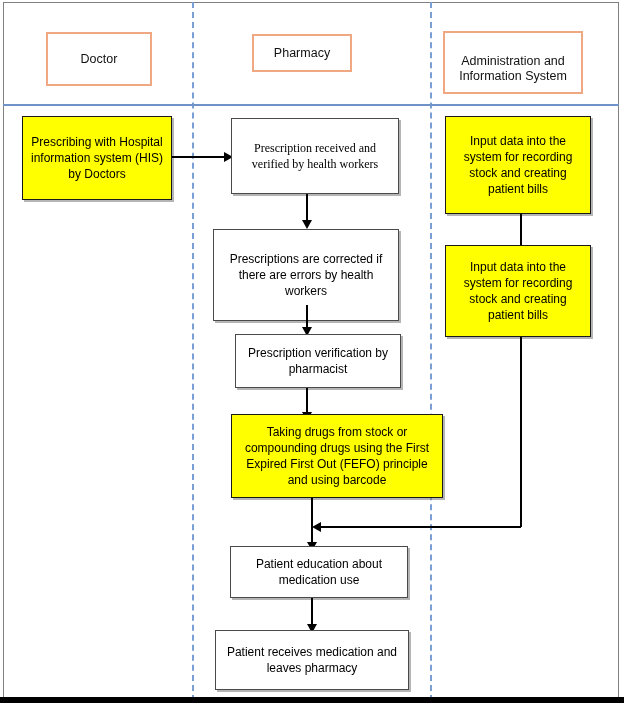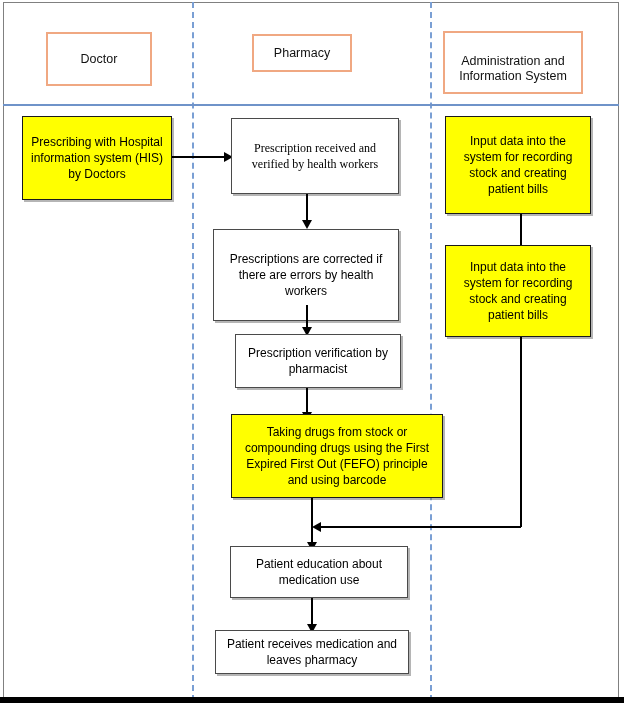--- a/index.html
+++ b/index.html
@@ -144,21 +144,21 @@
   <div class="node highlight" style="left:208px; top:414px; width:212px; height:84px;margin-left:23px;">Taking drugs from stock or compounding drugs using the First Expired First Out (FEFO) principle and using barcode</div>
 
   <div class="conn v" style="left:311px; top:498px; height:46px;"></div>
   <div class="arrow down" style="left:307px; top:542px;"></div>
 
   <div class="node plain" style="left:218px; top:546px; width:178px; height:52px;margin-left:12px;">Patient education about medication use</div>
 
   <div class="conn v" style="left:311px; top:598px; height:28px;"></div>
   <div class="arrow down" style="left:307px; top:624px;"></div>
 
-  <div class="node plain" style="left:215px; top:630px; width:194px; height:44px;">Patient receives medication and leaves pharmacy</div>
+  <div class="node plain" style="left:215px; top:630px; width:194px; height:60px;">Patient receives medication and leaves pharmacy</div>
 
   <div class="node highlight" style="left:445px; top:116px; width:146px; height:98px;">Input data into the system for recording stock and creating patient bills</div>
 
   <div class="conn v" style="left:520px; top:214px; height:33px;"></div>
 
   <div class="node highlight" style="left:445px; top:245px; width:146px; height:92px;">Input data into the system for recording stock and creating patient bills</div>
 
   <div class="conn v" style="left:520px; top:337px; height:190px;"></div>
   <div class="conn h" style="left:320px; top:526px; width:201px;"></div>
   <div class="arrow left" style="left:312px; top:522px;"></div>

